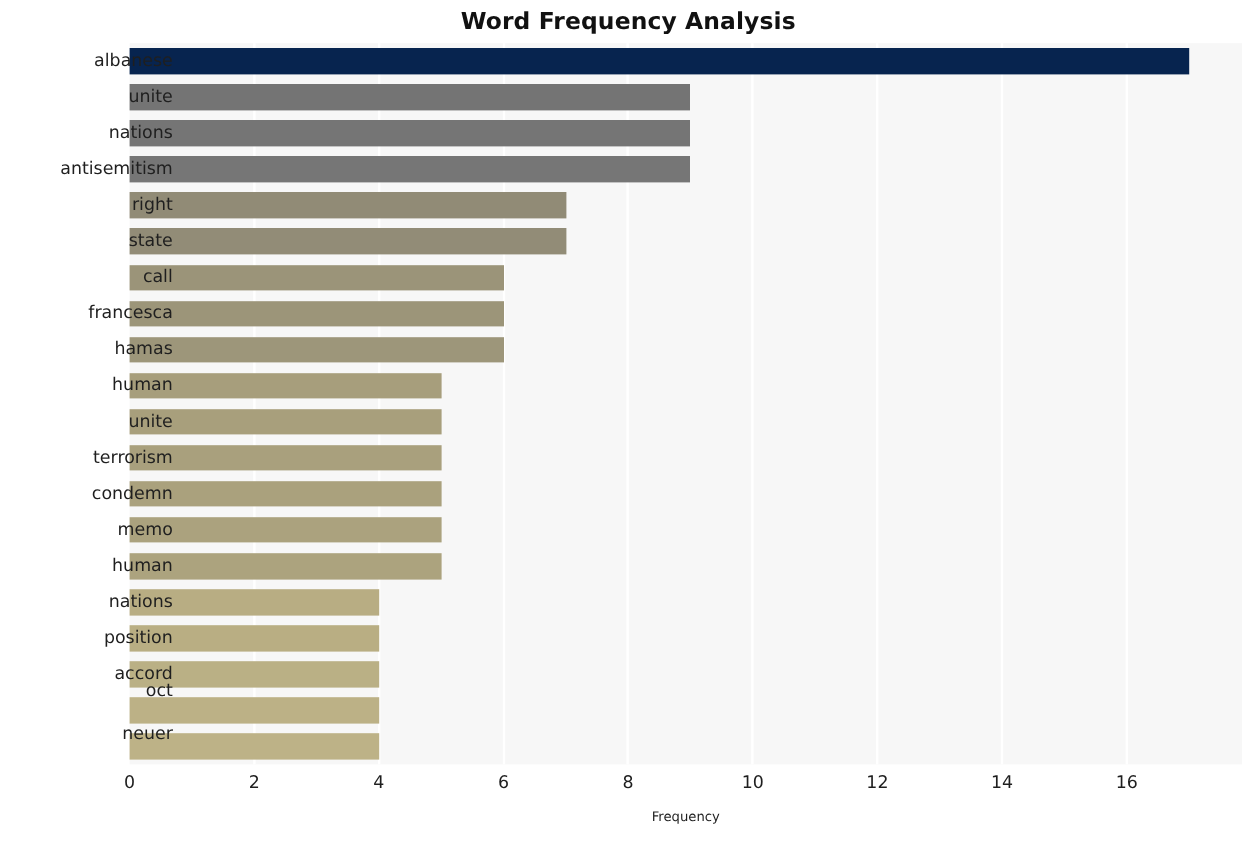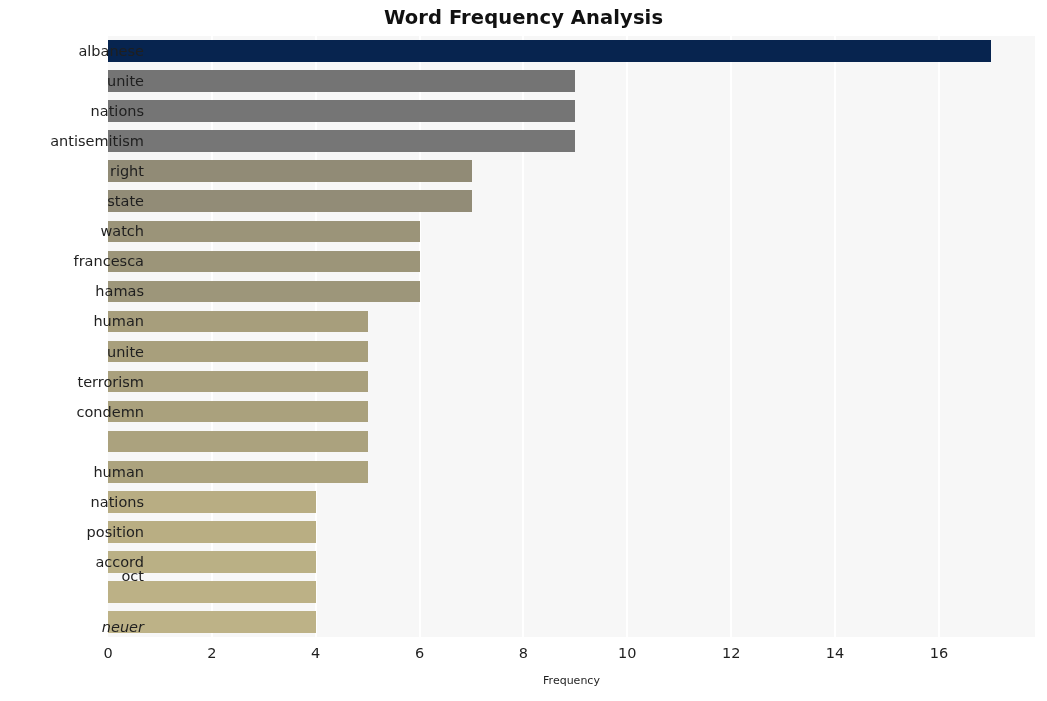--- a/index.html
+++ b/index.html
@@ -191,33 +191,34 @@
       </div>
   </div>
 
   <div id="ylabels-layer">
       <div class="y-label" style="top: 0px; height: 30.05px; line-height: 30.05px;">albanese</div>
       <div class="y-label" style="top: 30.05px; height: 30.05px; line-height: 30.05px;">unite</div>
       <div class="y-label" style="top: 60.1px; height: 30.05px; line-height: 30.05px;">nations</div>
       <div class="y-label" style="top: 90.15px; height: 30.05px; line-height: 30.05px;">antisemitism</div>
       <div class="y-label" style="top: 120.2px; height: 30.05px; line-height: 30.05px;">right</div>
       <div class="y-label" style="top: 150.25px; height: 30.05px; line-height: 30.05px;">state</div>
-      <div class="y-label" style="top: 180.3px; height: 30.05px; line-height: 30.05px;">watch</div>
+      <div class="y-label" style="top: 180.3px; height: 30.05px; line-height: 30.05px;">call</div>
       <div class="y-label" style="top: 210.35px; height: 30.05px; line-height: 30.05px;">francesca</div>
       <div class="y-label" style="top: 240.4px; height: 30.05px; line-height: 30.05px;">hamas</div>
       <div class="y-label" style="top: 270.45px; height: 30.05px; line-height: 30.05px;">human</div>
       <div class="y-label" style="top: 300.5px; height: 30.05px; line-height: 30.05px;">unite</div>
       <div class="y-label" style="top: 330.55px; height: 30.05px; line-height: 30.05px;">terrorism</div>
       <div class="y-label" style="top: 360.6px; height: 30.05px; line-height: 30.05px;">condemn</div>
+      <div class="y-label" style="top: 390.65px; height: 30.05px; line-height: 30.05px;">memo</div>
       <div class="y-label" style="top: 420.7px; height: 30.05px; line-height: 30.05px;">human</div>
       <div class="y-label" style="top: 450.75px; height: 30.05px; line-height: 30.05px;">nations</div>
       <div class="y-label" style="top: 480.8px; height: 30.05px; line-height: 30.05px;">position</div>
       <div class="y-label" style="top: 510.85px; height: 30.05px; line-height: 30.05px;">accord</div>
       <div class="y-label" style="top: 525px; height: 30.05px; line-height: 30.05px;">oct</div>
-      <div class="y-label" style="top: 576px; height: 30.05px; line-height: 30.05px; font-style: italic;">neuer</div>
+      <div class="y-label" style="top: 561px; height: 30.05px; line-height: 30.05px;">neuer</div>
     </div>
 
   <div id="xticks-layer">
       <div class="x-tick" style="left: 0px;">0</div>
       <div class="x-tick" style="left: 103.866px;">2</div>
       <div class="x-tick" style="left: 207.731px;">4</div>
       <div class="x-tick" style="left: 311.597px;">6</div>
       <div class="x-tick" style="left: 415.462px;">8</div>
       <div class="x-tick" style="left: 519.328px;">10</div>
       <div class="x-tick" style="left: 623.193px;">12</div>

